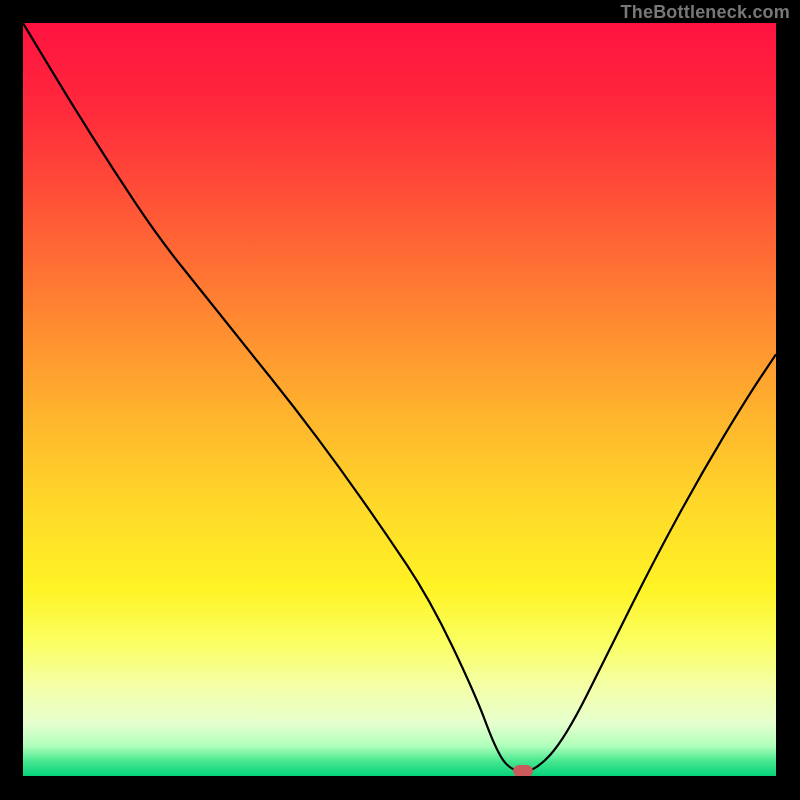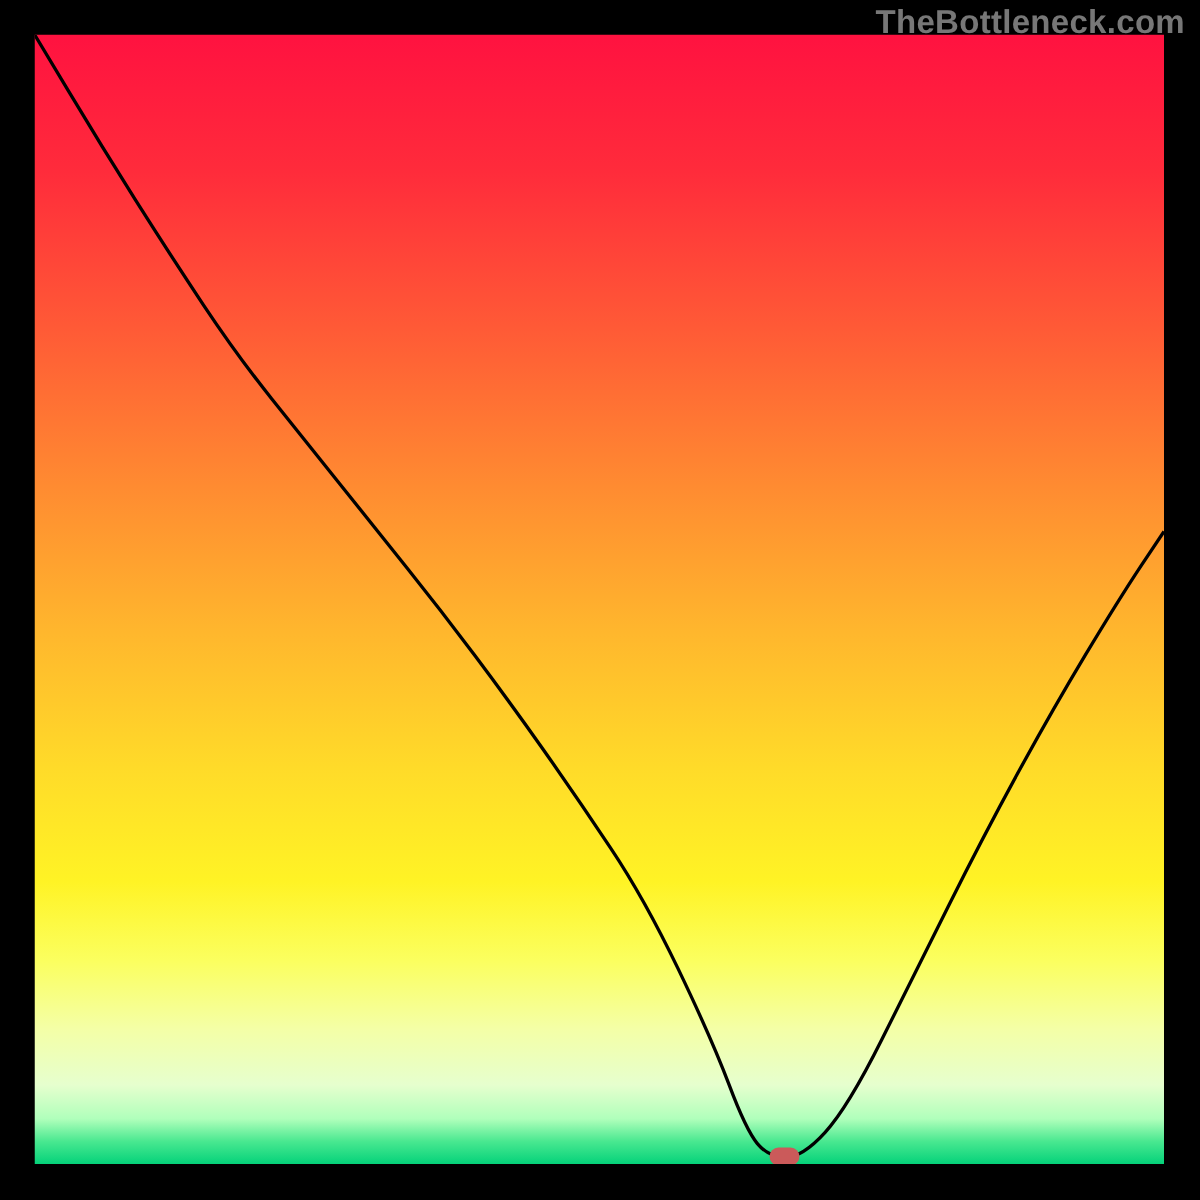--- a/index.html
+++ b/index.html
@@ -58,21 +58,21 @@
     height: 12px;
     border-radius: 6px;
     background: #cb5a5a;
     transform: translate(-50%, -50%);
   }
   .watermark {
     position: absolute;
     top: 2px;
     right: 10px;
     font-family: Arial, Helvetica, sans-serif;
-    font-size: 22px;
+    font-size: 18px;
     font-weight: 600;
     color: #777777;
     letter-spacing: 0.2px;
     user-select: none;
   }
 </style>
 </head>
 <body>
 
 <div class="stage">

